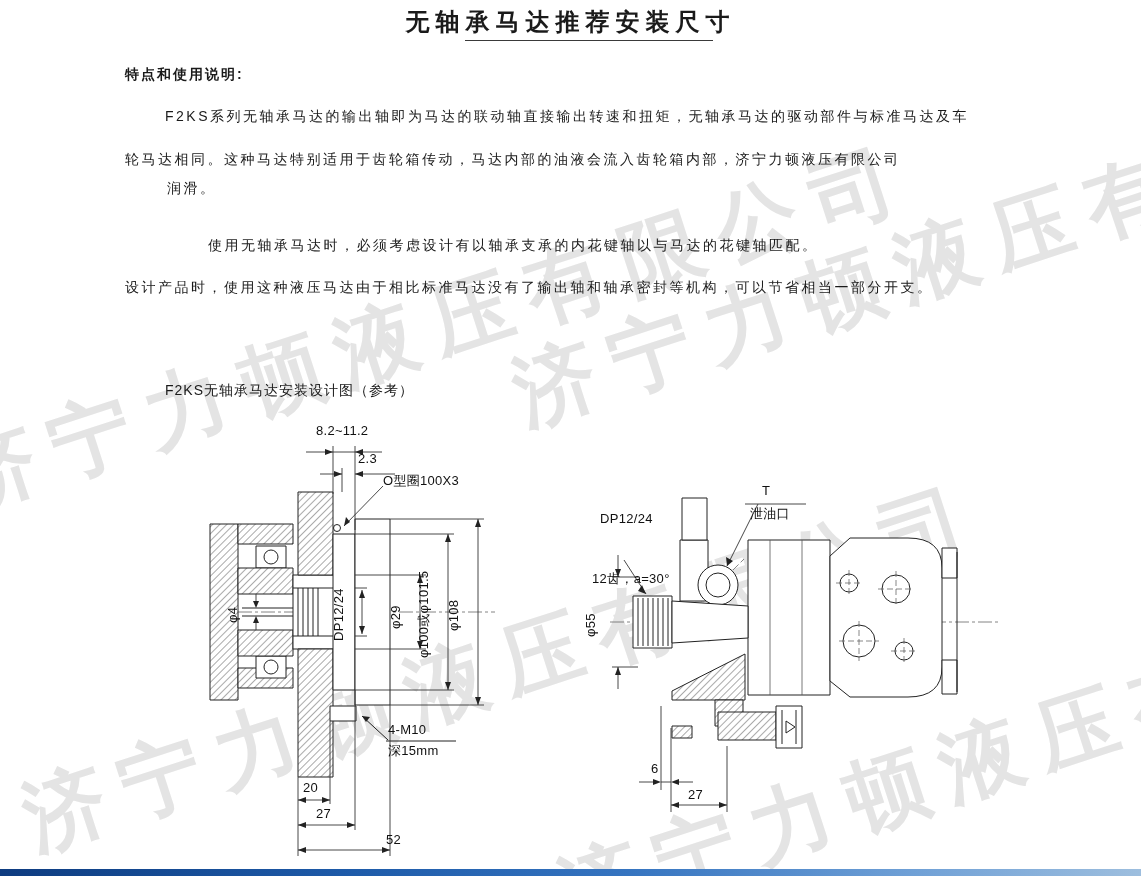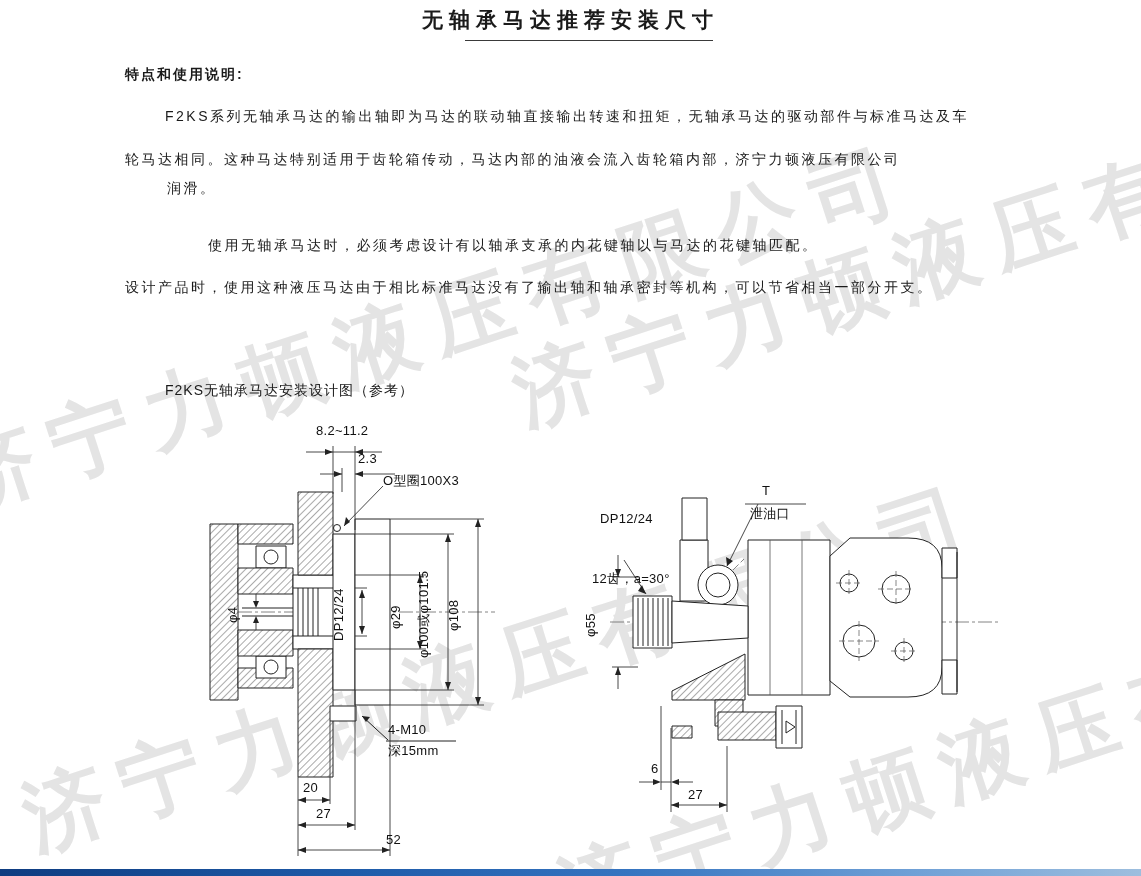--- a/index.html
+++ b/index.html
@@ -8,21 +8,21 @@
   
   .wm{position:absolute;z-index:0;color:#e4e4e4;font-weight:700;font-size:82px;
       letter-spacing:18px;white-space:nowrap;transform:rotate(-18deg);transform-origin:0 0;
       pointer-events:none;}
   .wm1{left:-60px;top:430px;}
   .wm2{left:500px;top:345px;}
   .wm3{left:10px;top:770px;}
   .wm4{left:545px;top:845px;}
   
   .title{position:absolute;left:0;right:0;top:6px;z-index:2;text-align:center;
-         font-size:21px;font-weight:700;letter-spacing:6px;}
+         font-size:24px;font-weight:700;letter-spacing:6px;}
   .title-rule{position:absolute;left:465px;top:40px;width:248px;height:0;
               border-top:1.6px solid #3a3a3a;z-index:2;}
   .txt{position:absolute;z-index:2;font-size:14px;letter-spacing:2.5px;white-space:nowrap;}
   .txt.heading{left:125px;top:66px;font-weight:700;letter-spacing:2px;}
   .line1{left:165px;top:108px;}
   .line2{left:125px;top:151px;}
   .line3{left:167px;top:180px;text-align:center;}
   .line4{left:208px;top:237px;}
   .line5{left:125px;top:279px;}
   .line6{left:125px;top:321px;}

